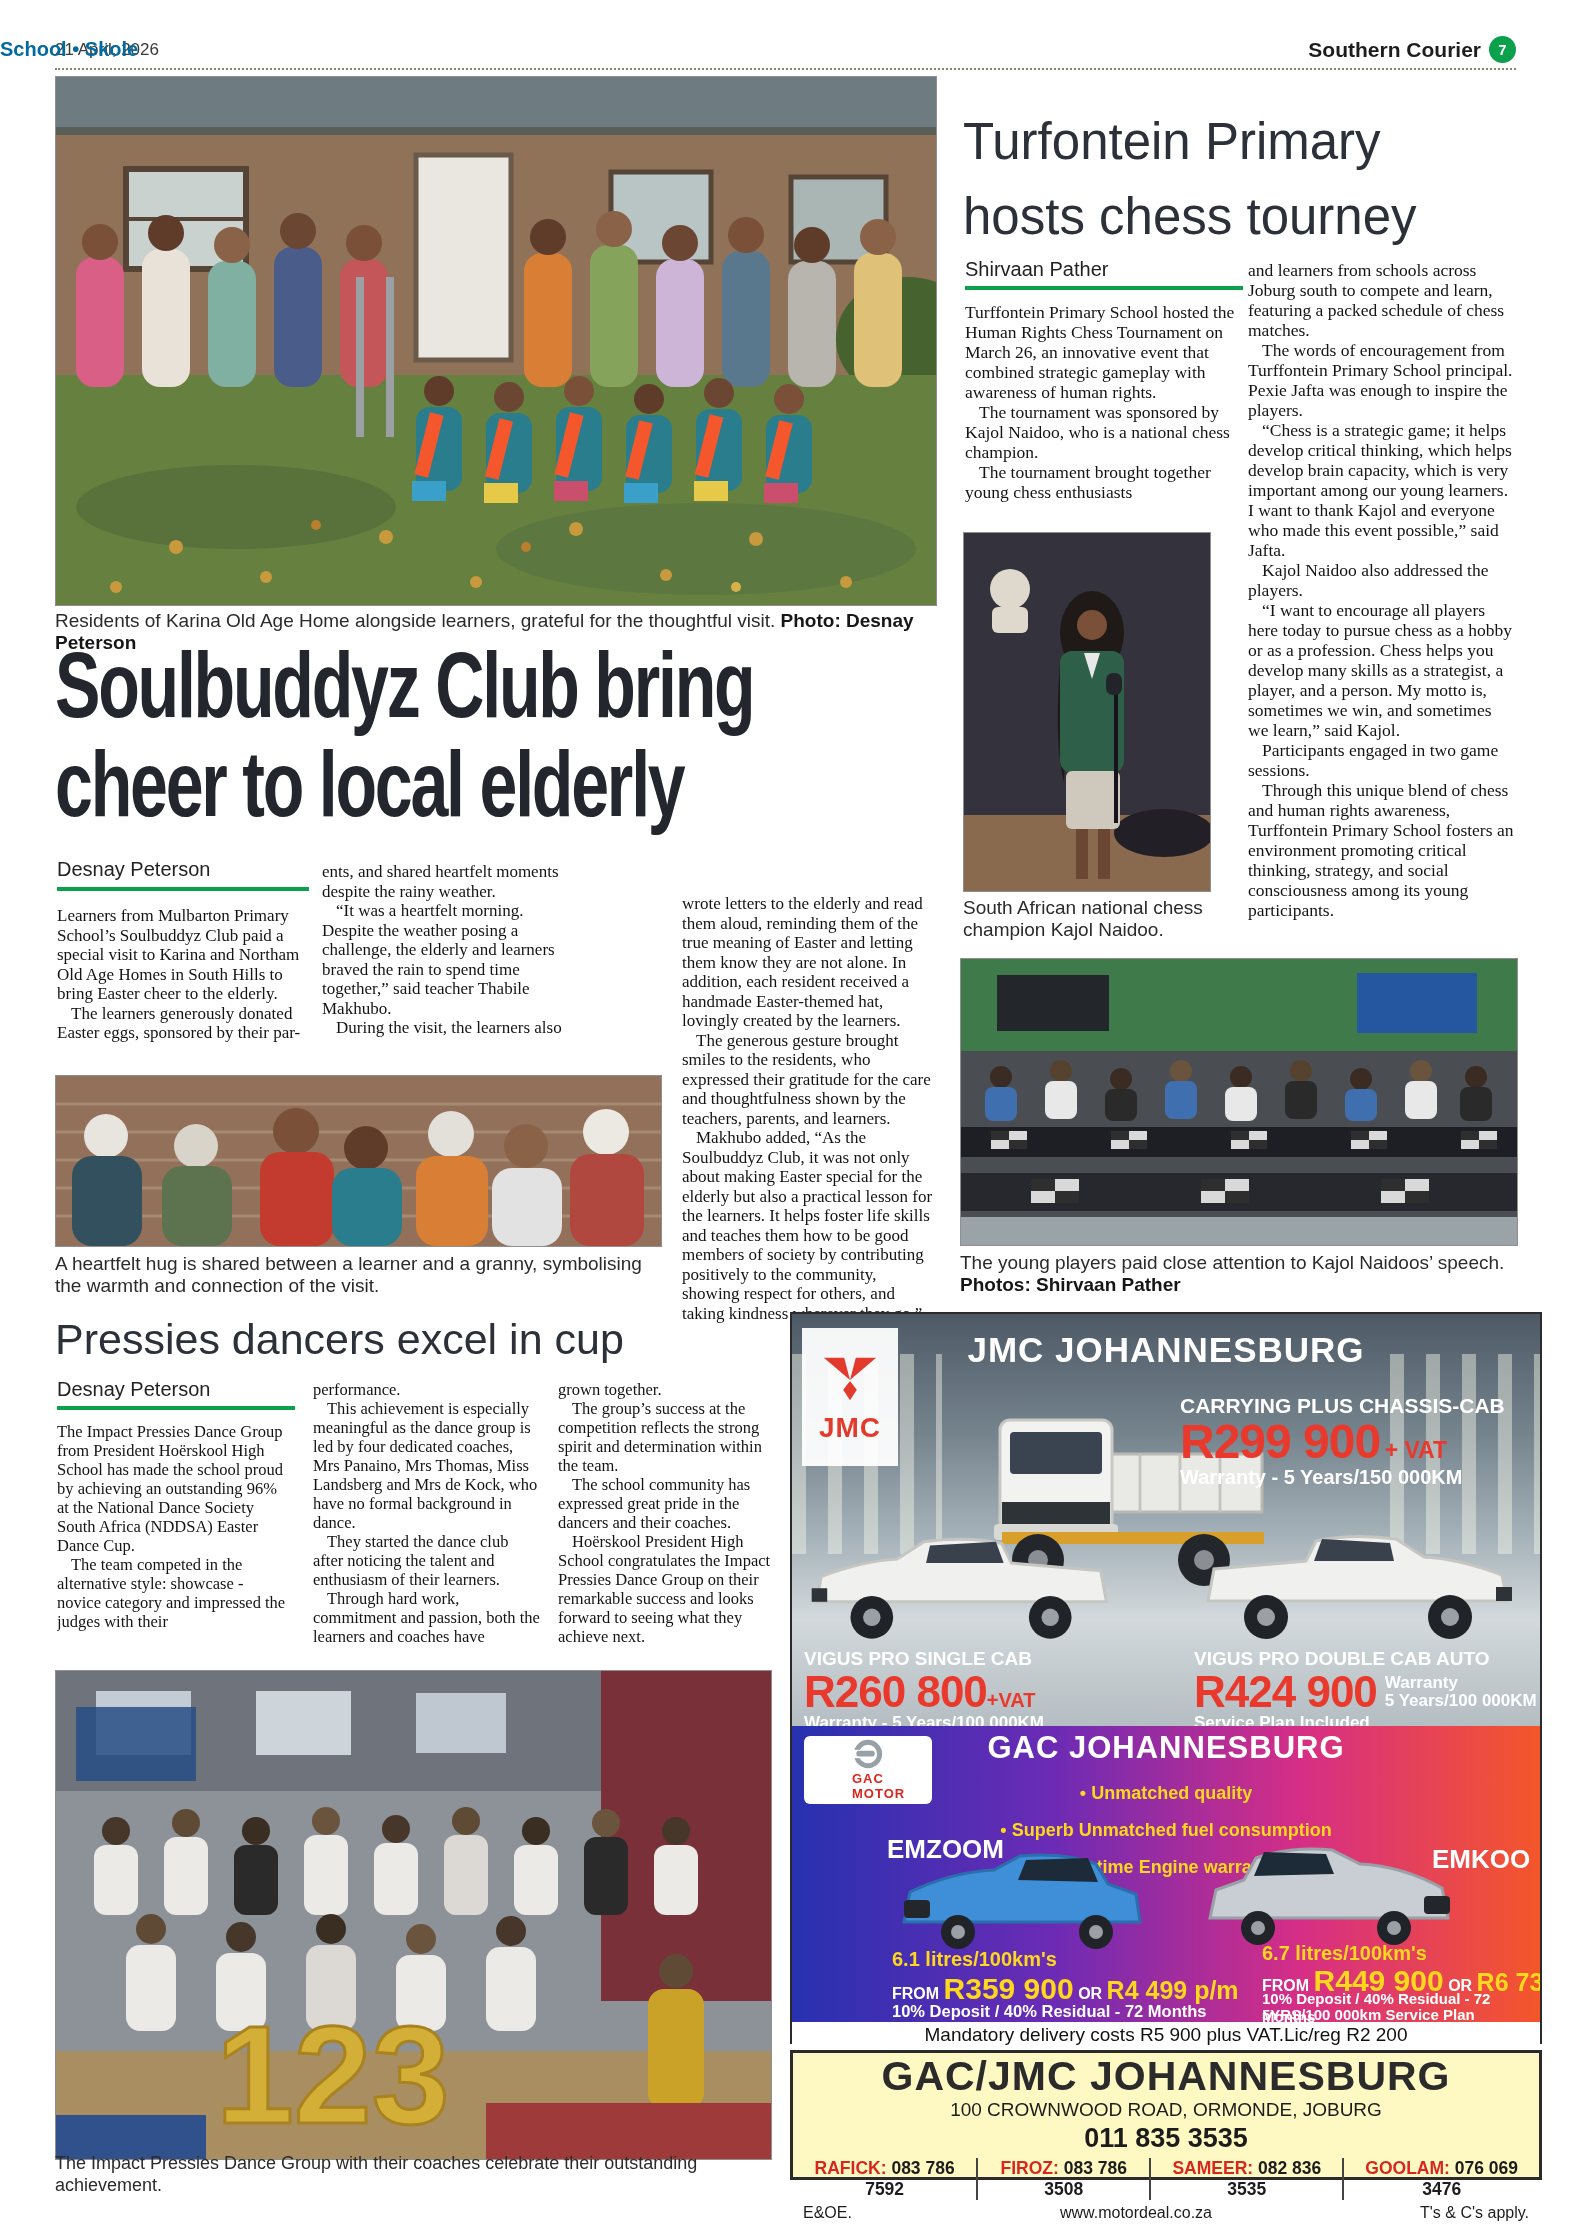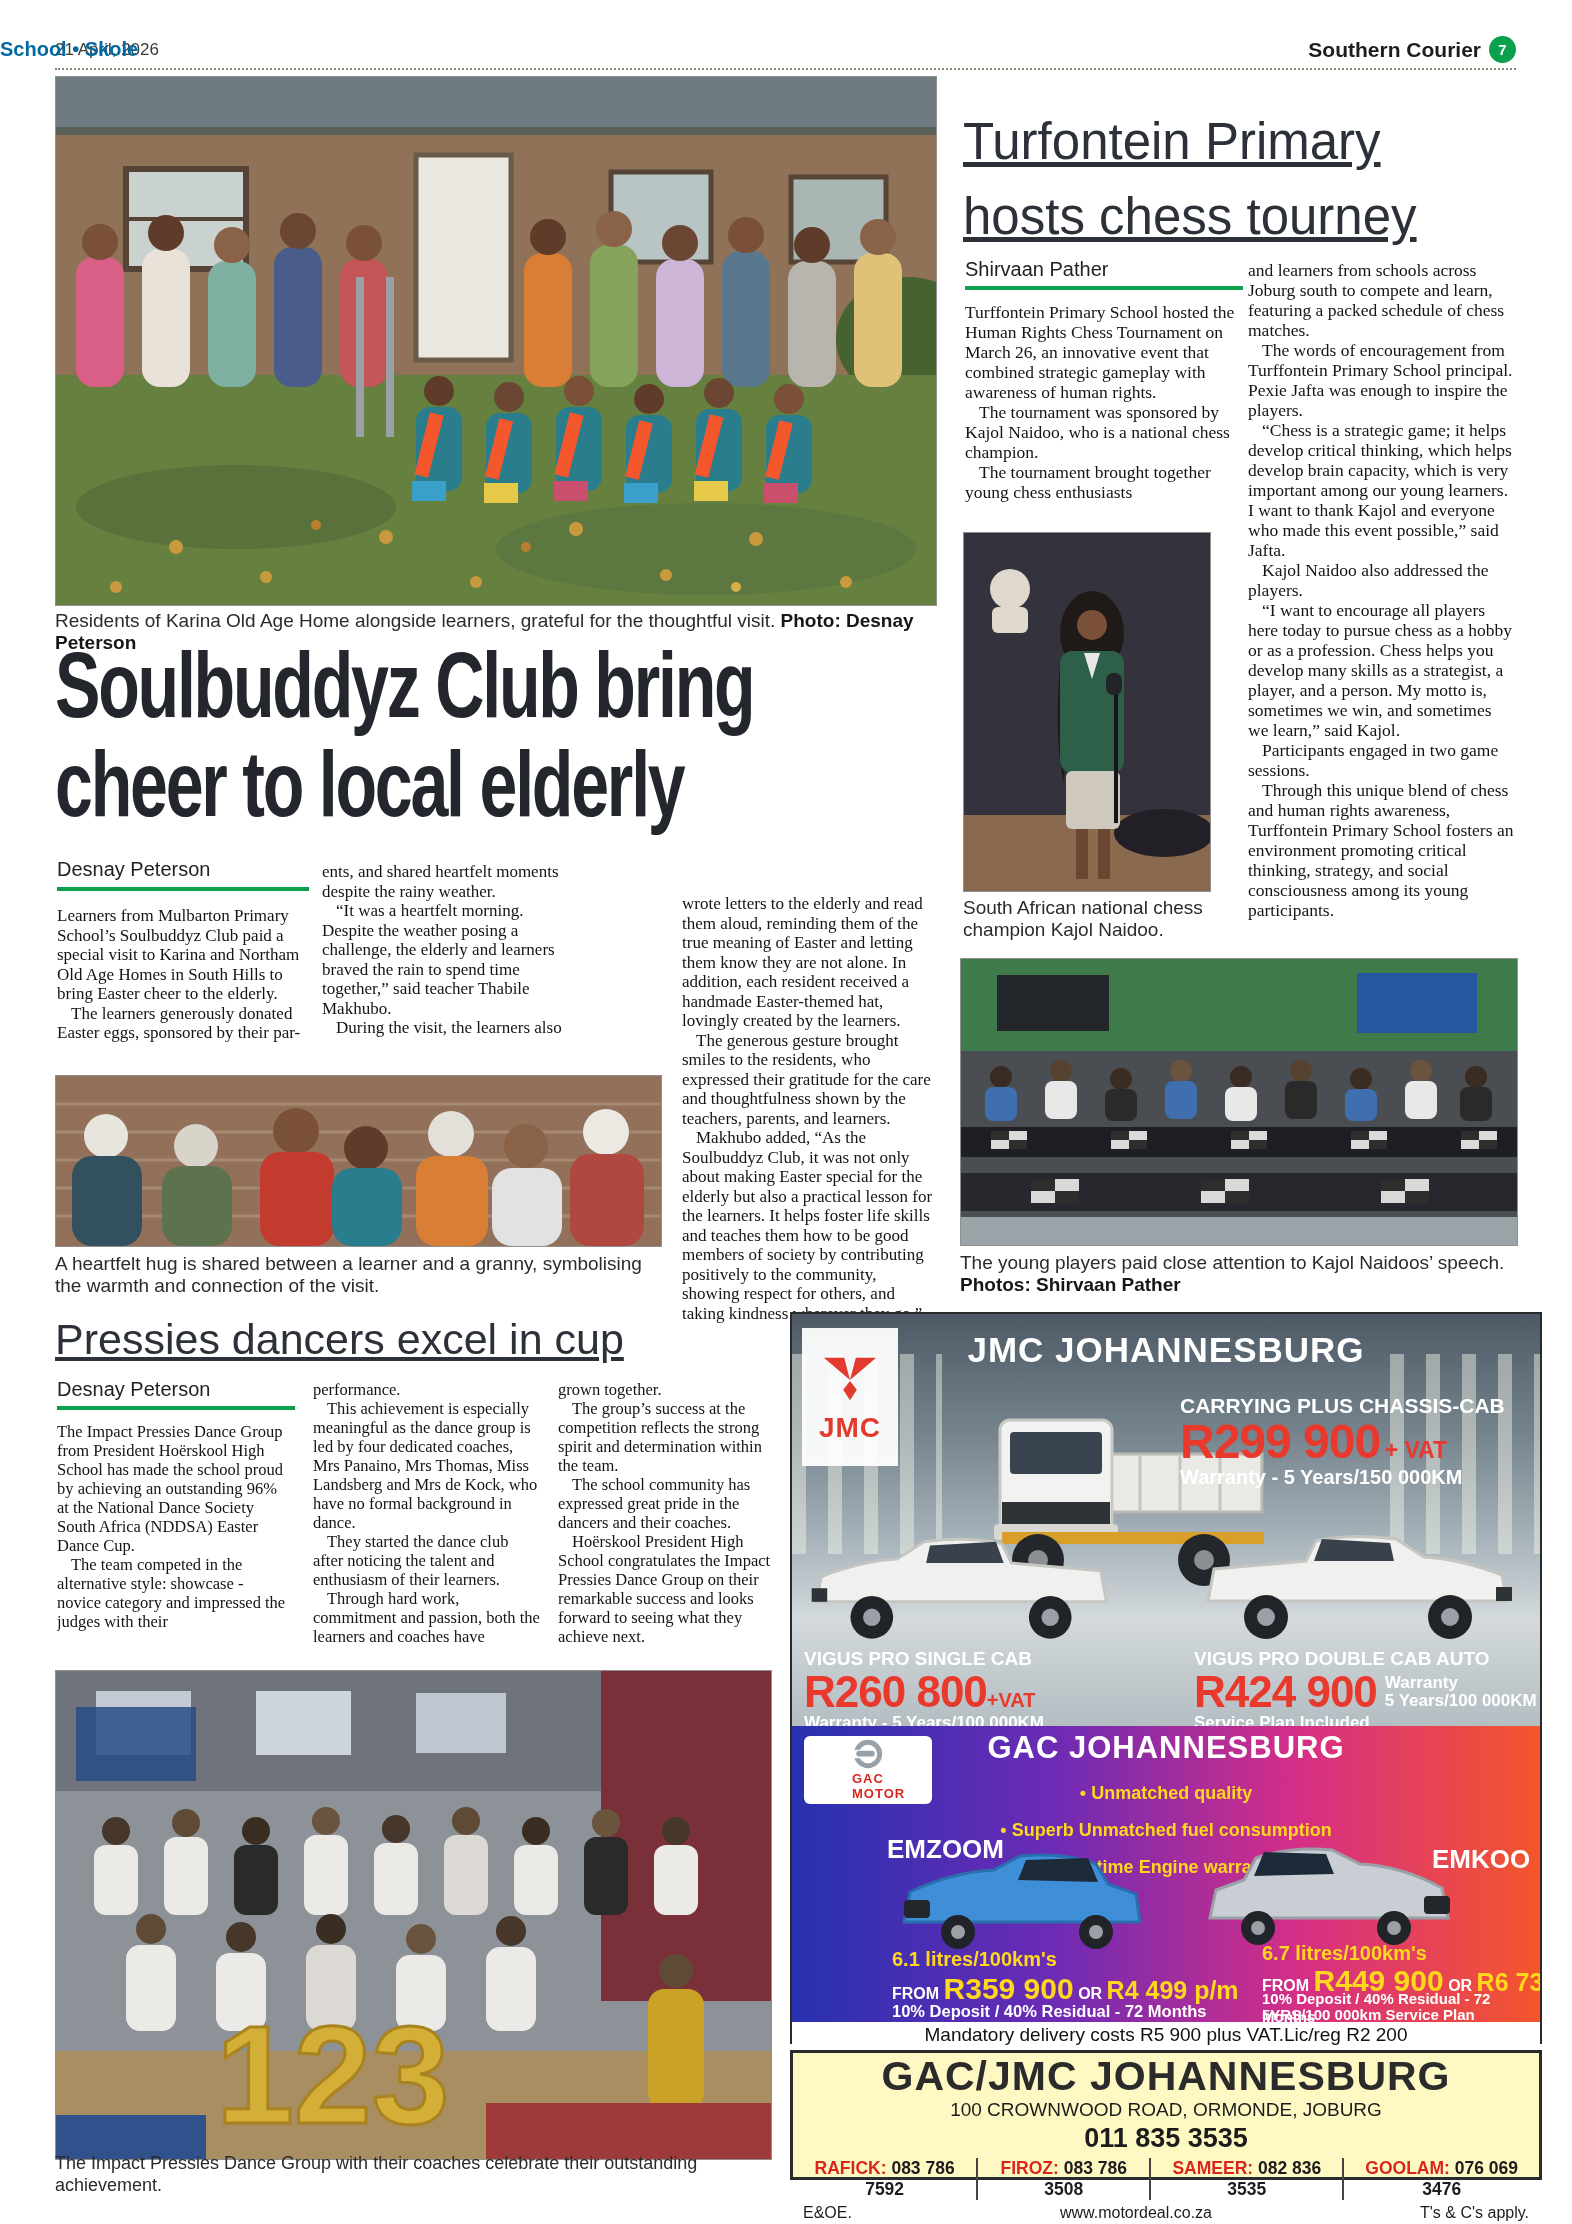--- a/index.html
+++ b/index.html
@@ -21,21 +21,21 @@
   .photo svg{display:block;width:100%;height:100%;}
 
   
   .cap{font-size:19px;line-height:22px;color:#2b2b2b;}
   .cap b{color:#161616;}
 
   
   .mainhead{left:55px;top:636px;width:1000px;}
   .mainhead span{display:block;font-weight:700;font-size:92px;line-height:99px;color:#23262c;
                  letter-spacing:-3px;white-space:nowrap;transform:scaleX(.74);transform-origin:0 50%;}
-  .lighthead{font-weight:400;color:#2c3038;text-decoration:underline;}
+  .lighthead{font-weight:400;color:#2c3038;}
   .chesshead{left:963px;top:104px;width:600px;font-size:51px;line-height:75px;}
   .presshead{left:55px;top:1314px;width:720px;font-size:43px;line-height:50px;}
 
   
   .byline{font-size:20px;color:#222;}
   .byrule{height:4px;background:#0aa04c;}
 
   
   .body-col{font-family:"Liberation Serif",serif;font-size:17px;line-height:19.5px;color:#141414;
             overflow:hidden;}

